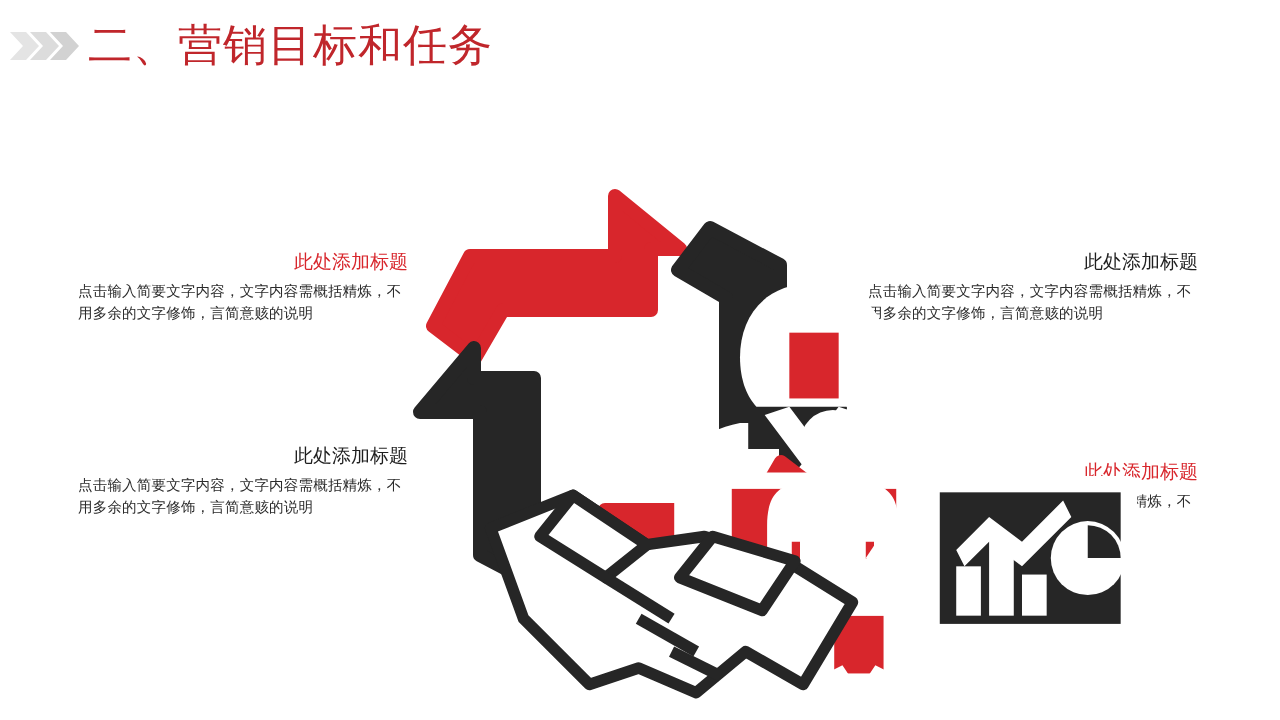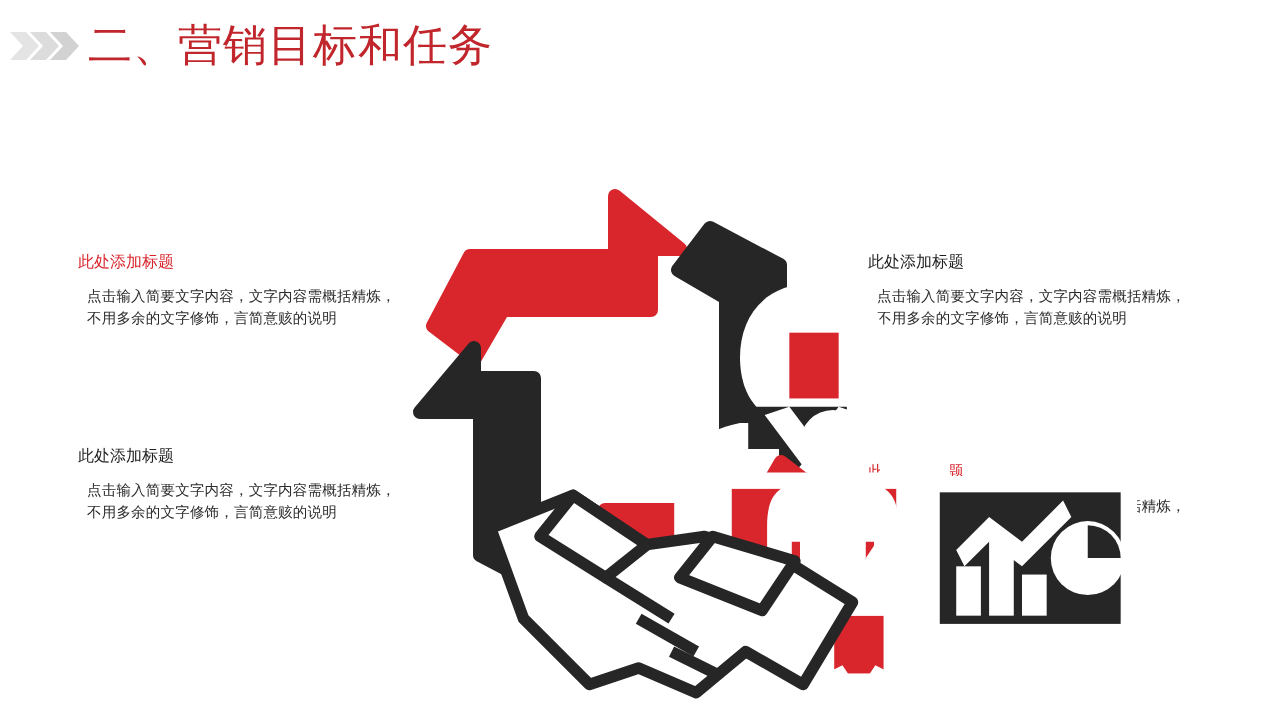--- a/index.html
+++ b/index.html
@@ -48,33 +48,34 @@
   .text-block {
     position: absolute;
     width: 330px;
   }
   .tb-tl { left: 78px;  top: 248px; }
   .tb-tr { left: 868px; top: 248px; }
   .tb-bl { left: 78px;  top: 442px; }
   .tb-br { left: 868px; top: 458px; }
 
   .tb-heading {
-    font-size: 16px;
+    font-size: 19px;
     line-height: 28px;
     margin: 0 0 4px 0;
     white-space: nowrap;
+    text-align: right;
   }
   .tb-heading.red   { color: #D8262C; }
   .tb-heading.black { color: #1E1E1E; }
 
   .tb-body {
     font-size: 14.5px;
     line-height: 22px;
     color: #2B2B2B;
-    margin: 9px;
+    margin: 0;
     letter-spacing: 0.2px;
   }
 
   
   .cycle-diagram {
     position: absolute;
     left: 408px;
     top: 186px;
     width: 444px;
     height: 448px;

